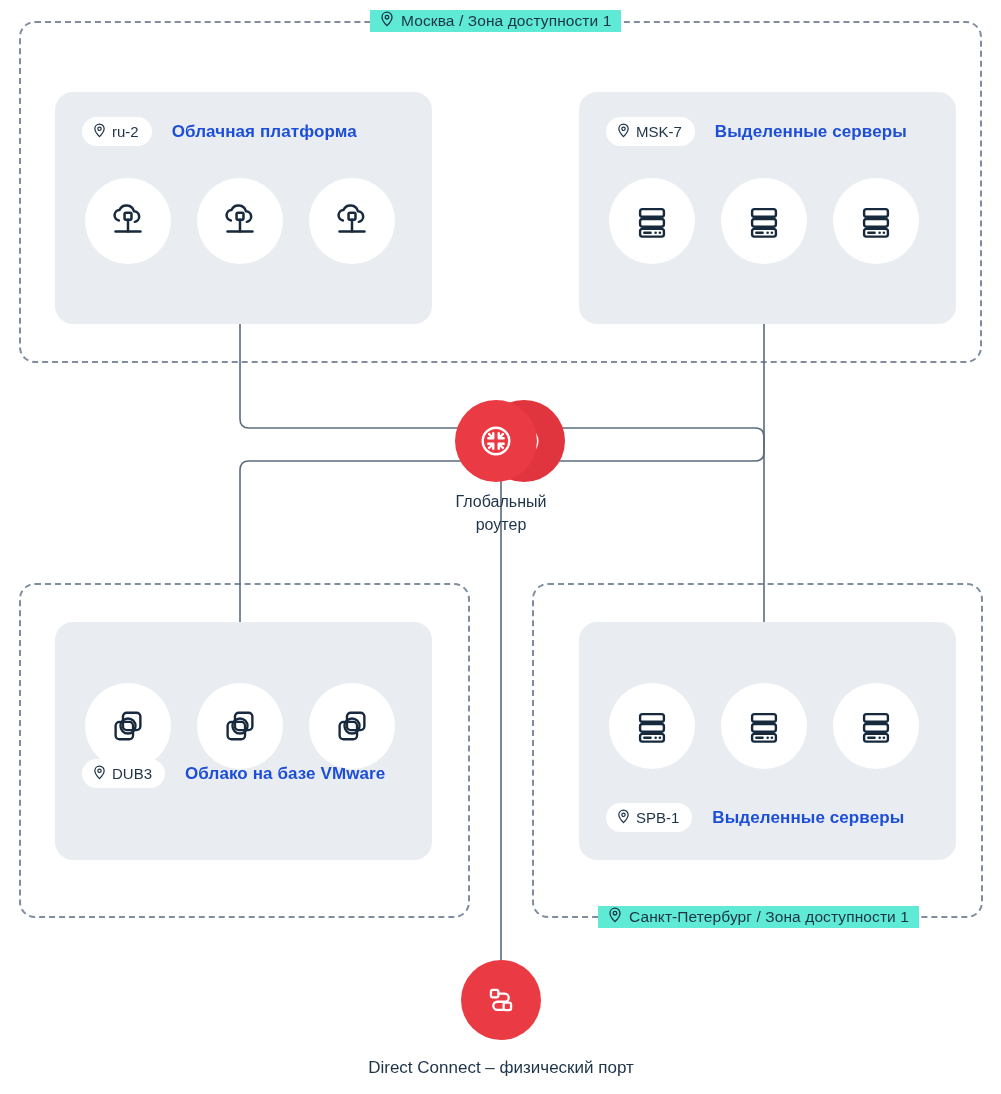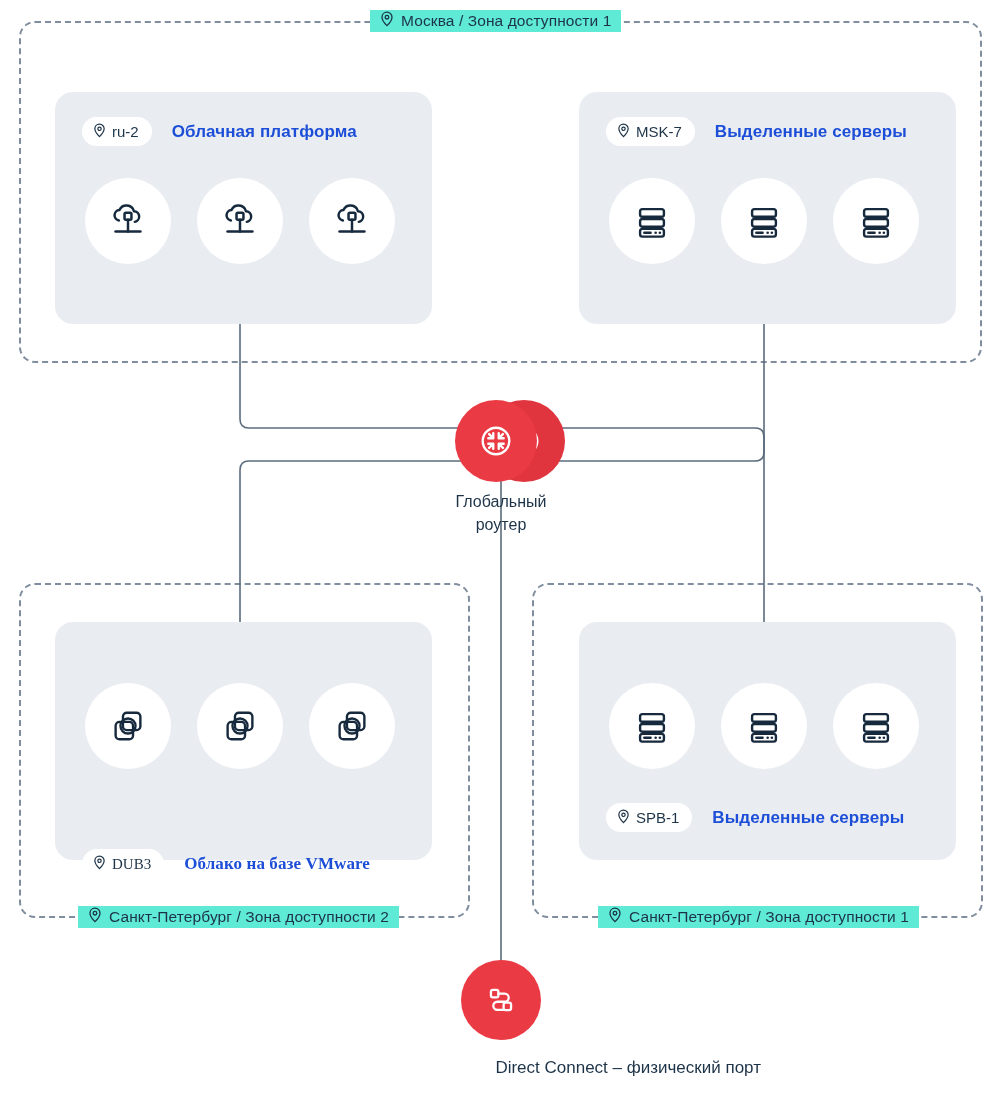--- a/index.html
+++ b/index.html
@@ -256,29 +256,20 @@
         <rect x="11" y="21.8" width="26" height="8.4" rx="2.6" fill="none" stroke="#16293d" stroke-width="2.6"></rect>
         <rect x="11" y="32.6" width="26" height="8.4" rx="2.6" fill="none" stroke="#16293d" stroke-width="2.6"></rect>
         <line x1="15.6" y1="36.8" x2="22.5" y2="36.8" stroke="#16293d" stroke-width="2.6" stroke-linecap="round"></line>
         <circle cx="28" cy="36.8" r="1.4" fill="#16293d"></circle>
         <circle cx="32.6" cy="36.8" r="1.4" fill="#16293d"></circle>
       </svg>
     </span>
   </div>
 
   <div class="zone" style="left:19px; top:583px; width:451px; height:335px;"></div>
-  <div class="zone-label" style="left:78px; top:906px; height:22px;">
-    <span class="pin">
-      <svg width="14" height="16" viewBox="0 0 14 16">
-        <path d="M7 1.2c-2.8 0-5 2.2-5 5 0 3.6 5 8.4 5 8.4s5-4.8 5-8.4c0-2.8-2.2-5-5-5z" fill="none" stroke="#1d3348" stroke-width="1.3"></path>
-        <circle cx="7" cy="6.2" r="1.8" fill="none" stroke="#1d3348" stroke-width="1.3"></circle>
-      </svg>
-    </span>
-    <span>Санкт-Петербург / Зона доступности 2</span>
-  </div>
 
   <div class="card" style="left:55px; top:622px; width:377px; height:238px;"></div>
   <div class="node" style="left:85px; top:683px;">
     <span>
       <svg width="44" height="44" viewBox="0 0 48 48">
         <rect x="18.5" y="9.5" width="19" height="19" rx="4.2" fill="none" stroke="#16293d" stroke-width="2.6"></rect>
         <rect x="10.5" y="19.5" width="19" height="19" rx="4.2" fill="none" stroke="#16293d" stroke-width="2.6"></rect>
         <circle cx="24" cy="24" r="8.2" fill="none" stroke="#16293d" stroke-width="2.6"></circle>
       </svg>
     </span>
@@ -294,21 +285,21 @@
   </div>
   <div class="node" style="left:309px; top:683px;">
     <span>
       <svg width="44" height="44" viewBox="0 0 48 48">
         <rect x="18.5" y="9.5" width="19" height="19" rx="4.2" fill="none" stroke="#16293d" stroke-width="2.6"></rect>
         <rect x="10.5" y="19.5" width="19" height="19" rx="4.2" fill="none" stroke="#16293d" stroke-width="2.6"></rect>
         <circle cx="24" cy="24" r="8.2" fill="none" stroke="#16293d" stroke-width="2.6"></circle>
       </svg>
     </span>
   </div>
-  <div class="cardhead" style="left:82px; top:849px;font-family:Liberation Serif, serif;">
+  <div class="cardhead" style="left:82px; top:759px;">
     <span class="badge">
       <span class="pin">
         <svg width="13" height="15" viewBox="0 0 14 16">
           <path d="M7 1.2c-2.8 0-5 2.2-5 5 0 3.6 5 8.4 5 8.4s5-4.8 5-8.4c0-2.8-2.2-5-5-5z" fill="none" stroke="#1d3348" stroke-width="1.3"></path>
           <circle cx="7" cy="6.2" r="1.8" fill="none" stroke="#1d3348" stroke-width="1.3"></circle>
         </svg>
       </span>
       <span>DUB3</span>
     </span>
     <span class="cardtitle">Облако на базе VMware</span>
@@ -406,15 +397,15 @@
     <div class="red" style="left:0; top:0; width:80px; height:80px;">
       <span>
         <svg width="42" height="42" viewBox="0 0 48 48">
           <rect x="12.5" y="12.5" width="8.5" height="8.5" rx="2.2" fill="none" stroke="#ffffff" stroke-width="2.6"></rect>
           <rect x="27" y="27" width="8.5" height="8.5" rx="2.2" fill="none" stroke="#ffffff" stroke-width="2.6"></rect>
           <path d="M21 16.8 h7.2 a4.6 4.6 0 0 1 0 9.2 h-8.4 a4.6 4.6 0 0 0 0 9.2 H27" fill="none" stroke="#ffffff" stroke-width="2.6" stroke-linecap="round" stroke-linejoin="round"></path>
         </svg>
       </span>
     </div>
   </div>
-  <div class="endpoint-label" style="left:241px; top:1056px; width:520px; font-size:17px;text-align:right;">Direct Connect – физический порт</div>
+  <div class="endpoint-label" style="left:241px; top:1056px; width:520px; font-size:17px;">Direct Connect – физический порт</div>
 
 </div>
 
 </body></html>

